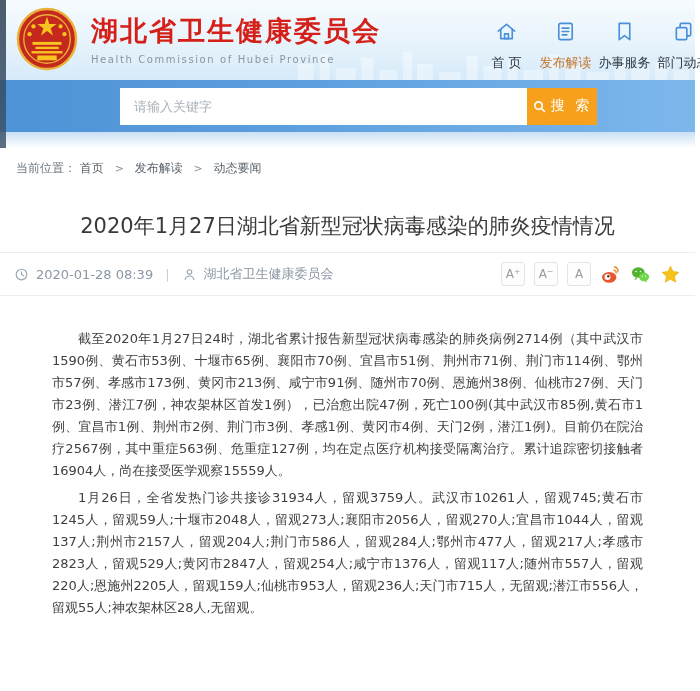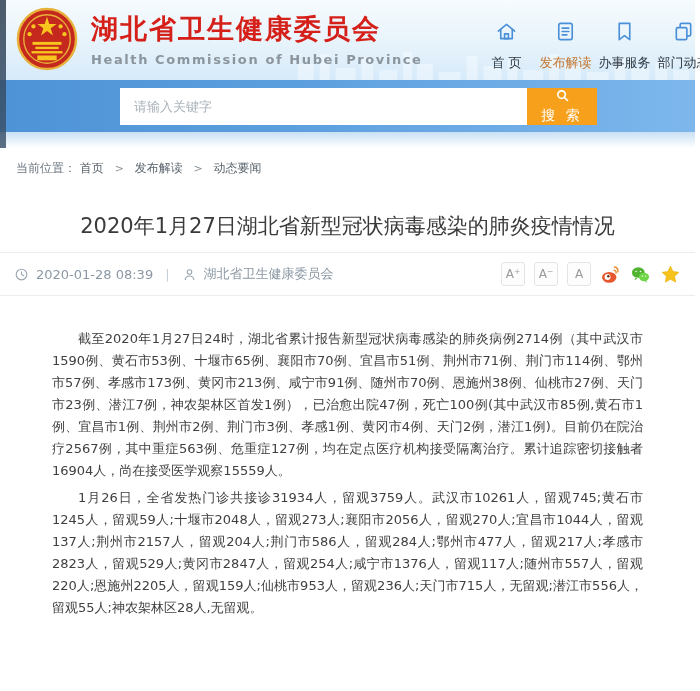--- a/index.html
+++ b/index.html
@@ -10,39 +10,39 @@
 
   
   .site-header { position:relative; height:80px;
     background:linear-gradient(180deg,#f6fbfe 0%,#e7f3fb 55%,#d6eafa 100%); }
   .edge-shadow { position:absolute; left:0; top:0; width:6px; height:148px;
     background:linear-gradient(180deg,#2e3f52,#3d5670); opacity:.85; z-index:9; }
   .skyline { position:absolute; left:0; bottom:-6px; width:100%; height:40px; opacity:.55; }
   .brand { position:absolute; left:16px; top:7px; display:flex; align-items:center; gap:13px; }
   .emblem { width:62px; height:64px; }
   .site-title { color:#d5201a; font-size:27px; font-weight:bold; letter-spacing:2px; }
-  .site-subtitle { color:#8b959d; font-size:13px; letter-spacing:1.6px; margin-top:5px;font-weight:bold; }
+  .site-subtitle { color:#8b959d; font-size:10px; letter-spacing:1.6px; margin-top:5px; }
   .main-nav { position:absolute; top:20px; right:-18px; display:flex; z-index:5; }
   .nav-item { width:59px; text-align:center; cursor:pointer; }
   .nav-item .ni { display:inline-block; width:23px; height:23px; }
   .nav-label { display:block; font-size:13px; color:#2f3a44; margin-top:7px; white-space:nowrap; }
   .nav-item.active .nav-label { color:#c4762e; }
 
   
   .search-band { position:relative; height:52px;
     background:linear-gradient(90deg,#4e93d6 0%,#5b9ede 40%,#7db7ec 100%);
     display:flex; align-items:center; }
   .search-group { display:flex; margin-left:120px; height:37px; }
   .search-input { width:407px; height:37px; border:none; outline:none; background:#fff;
     padding:8px 14px; font-size:13px; color:#333;
     font-family:"DejaVu Sans","Liberation Sans",sans-serif; }
   .search-input::placeholder { color:#aab2b9; }
   .search-button { width:70px; height:37px; border:none; background:#f6a01b; color:#fff;
     font-size:14px; letter-spacing:3px; display:flex; align-items:center; justify-content:center;
-    gap:4px; cursor:pointer; font-family:inherit;flex-direction:column; }
+    gap:4px; cursor:pointer; font-family:inherit; }
   .band-fade { height:16px; background:linear-gradient(180deg,#c9e0f4,#ffffff); }
 
   
   .breadcrumb { padding:12px 16px 10px; font-size:12px; color:#6b7680; background:#fff; }
   .breadcrumb a { color:#5a646d; text-decoration:none; cursor:pointer;margin-top:48px; }
   .crumb-sep { margin:0 7px; color:#8a949c; font-size:11px; }
 
   
   .article-title { text-align:center; margin:26px 56px 0; font-size:21px; line-height:26px;
     color:#3a3a3a; font-weight:500; }

